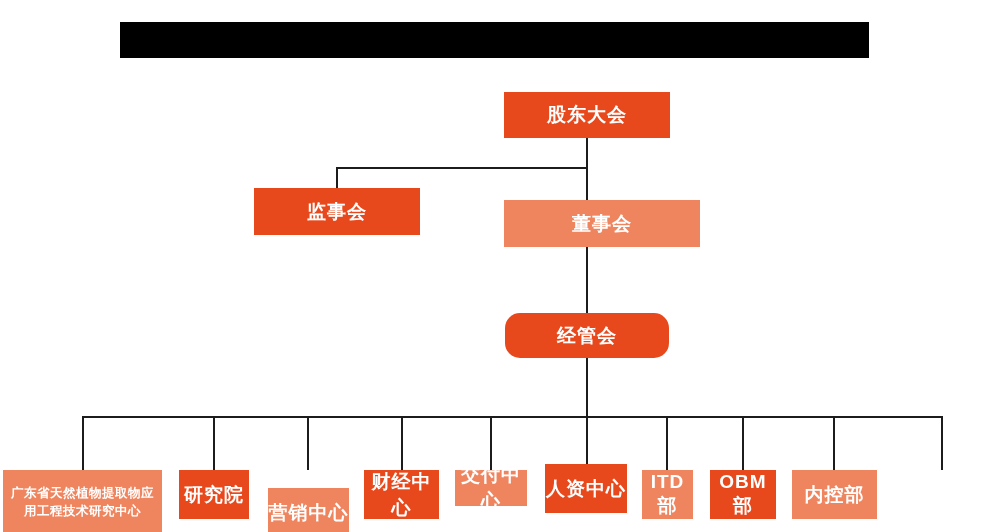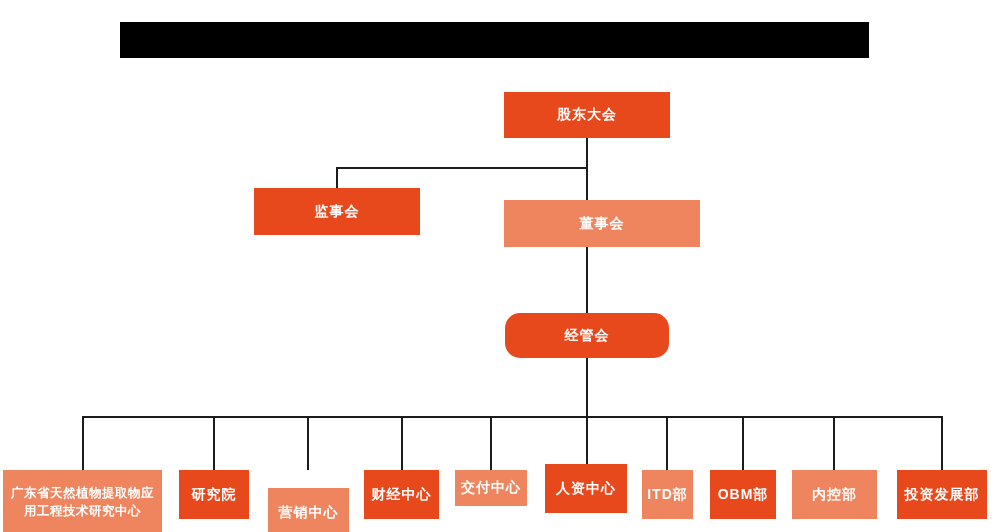--- a/index.html
+++ b/index.html
@@ -20,21 +20,21 @@
   }
   .line { position: absolute; background: #1c1c1c; }
   .node {
     position: absolute;
     display: flex;
     align-items: center;
     justify-content: center;
     color: #ffffff;
     font-weight: 700;
     letter-spacing: 1px;
-    font-size: 14px;
+    font-size: 19px;
     text-align: center;
   }
   .primary   { background: #E8491C; }
   .secondary { background: #EF855F; }
   .multiline {
     flex-direction: column;
     font-size: 12.5px;
     letter-spacing: 0.5px;
     line-height: 1.45;
   }
@@ -100,17 +100,14 @@
   </div>
   <div class="node secondary" style="left:642px; top:470px; width:51px; height:49px;">
     <span>ITD部</span>
   </div>
   <div class="node primary" style="left:710px; top:470px; width:66px; height:49px;">
     <span>OBM部</span>
   </div>
   <div class="node secondary" style="left:792px; top:470px; width:85px; height:49px;">
     <span>内控部</span>
   </div>
-  <div class="node primary" style="left:897px; top:470px; width:90px; height:49px;">
-    <span>投资发展部</span>
-  </div>
 
 </div>
 
 </body></html>

